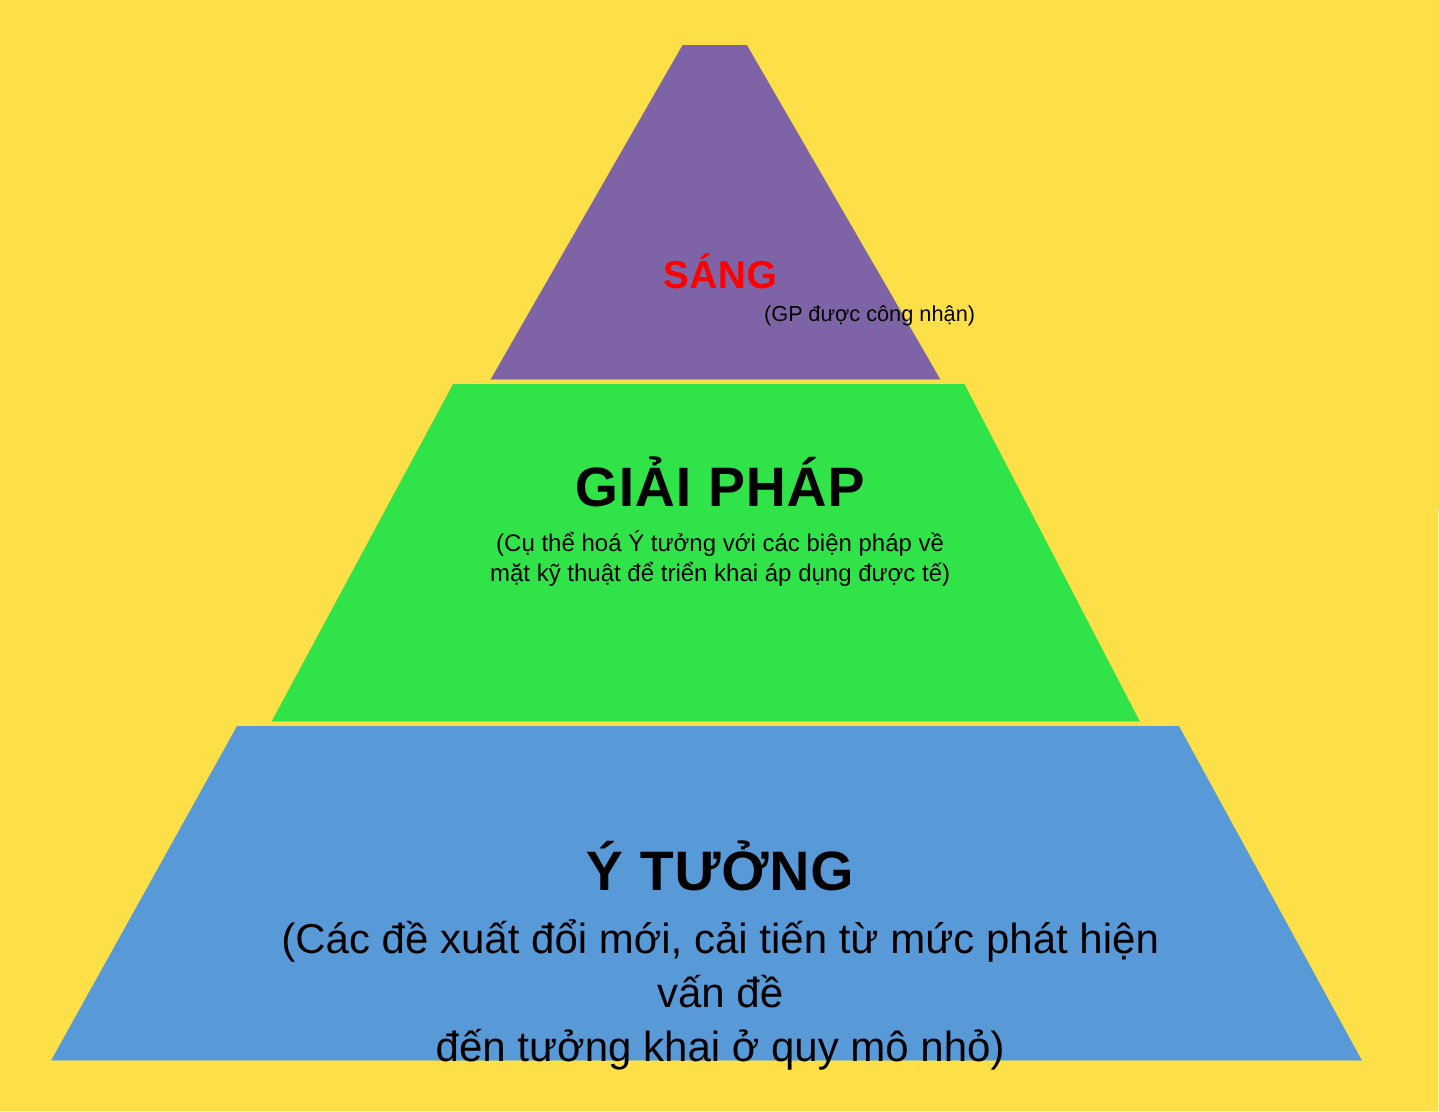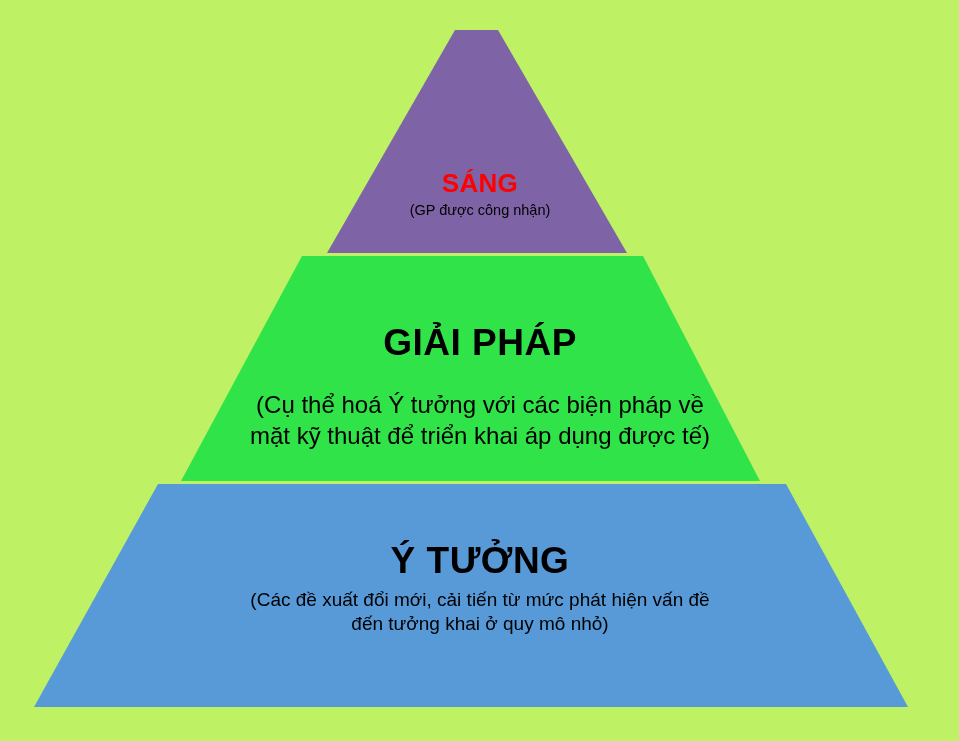--- a/index.html
+++ b/index.html
@@ -9,21 +9,21 @@
     background: #ffffff;
   }
   body {
     font-family: "Liberation Sans", sans-serif;
     -webkit-font-smoothing: antialiased;
   }
   #diagram-root {
     position: relative;
     width: 959px;
     height: 741px;
-    background: #bef264;
+    background: #fde047;
     overflow: hidden;
   }
   #pyramid-svg {
     position: absolute;
     left: 0;
     top: 0;
     width: 959px;
     height: 741px;
   }
   .tier-text-layer {
@@ -51,58 +51,59 @@
     font-weight: bold;
     letter-spacing: 0.3px;
     line-height: 1.18;
   }
   #tier-top-text .tier-subtitle {
     font-size: 14.5px;
     font-weight: normal;
     color: #000000;
     margin-top: 3px;
     line-height: 1.15;
+    text-align: right;
   }
 
   
   #tier-middle-text {
     left: 230px;
-    top: 322px;
+    top: 304px;
     width: 500px;
   }
   #tier-middle-text .tier-title {
     font-size: 37px;
     font-weight: bold;
     color: #000000;
     letter-spacing: 0.5px;
     line-height: 1.15;
   }
   #tier-middle-text .tier-subtitle {
-    font-size: 24px;
+    font-size: 16px;
     font-weight: normal;
     color: #000000;
-    margin-top: 24px;
+    margin-top: 6px;
     line-height: 1.30;
   }
 
   
   #tier-bottom-text {
     left: 180px;
-    top: 540px;
+    top: 560px;
     width: 600px;
   }
   #tier-bottom-text .tier-title {
     font-size: 37px;
     font-weight: bold;
     color: #000000;
     letter-spacing: 0.5px;
     line-height: 1.15;
   }
   #tier-bottom-text .tier-subtitle {
-    font-size: 19px;
+    font-size: 28px;
     font-weight: normal;
     color: #000000;
     margin-top: 5px;
     line-height: 1.30;
   }
 
   .subtitle-line { display: block; }
   .title-line { display: block; }
 </style>
 </head>

